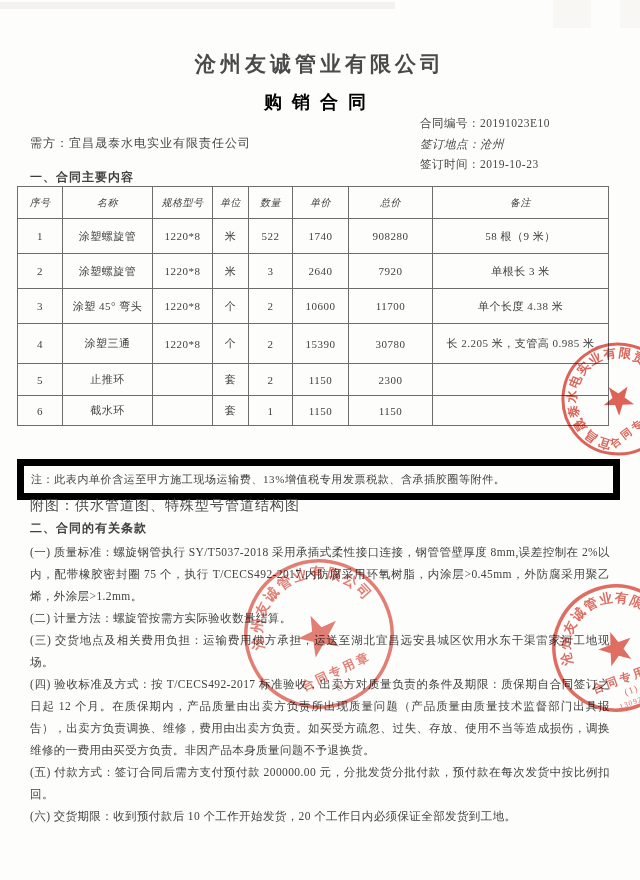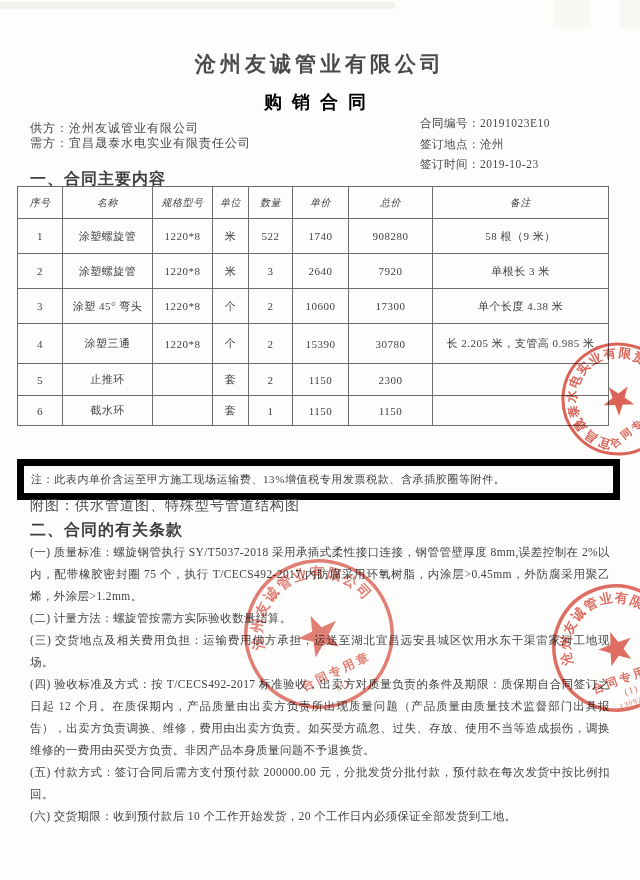--- a/index.html
+++ b/index.html
@@ -6,21 +6,21 @@
   .page{position:relative;width:640px;height:880px;background:#fdfdfc;overflow:hidden;
         font-family:"Liberation Serif",serif;color:#454545;}
   .abs{position:absolute;}
   .artifact{position:absolute;}
   .company-title{top:50px;left:0;width:100%;text-align:center;font-size:21px;font-weight:700;
                  letter-spacing:4px;color:#4a4a4a;}
   .doc-title{top:90px;left:0;width:100%;text-align:center;font-size:18px;font-weight:700;
              letter-spacing:10px;color:#000000;}
   .line{font-size:12px;letter-spacing:1px;color:#474747;}
   .meta-line{font-size:11.5px;letter-spacing:0.5px;color:#474747;}
-  .sec-heading{font-size:16px;font-weight:700;letter-spacing:1px;color:#3f3f3f;}
+  .sec-heading{font-size:12px;font-weight:700;letter-spacing:1px;color:#3f3f3f;}
   table.items{position:absolute;left:17px;top:186px;width:591px;border-collapse:collapse;table-layout:fixed;}
   table.items td,table.items th{border:1px solid #6d6d6d;font-size:11px;font-weight:400;
     text-align:center;vertical-align:middle;padding:1px 3px;color:#424242;letter-spacing:0.5px;
     overflow:hidden;}
   table.items th{font-size:10px;font-style:italic;}
   .note-box{position:absolute;left:17px;top:459px;width:575px;border:7px solid #000000;
     font-size:11px;color:#434343;padding:6px 7px;letter-spacing:0.6px;}
   .clauses{position:absolute;left:30px;top:541px;width:580px;}
   .clauses p{margin:0;font-size:11.5px;line-height:22px;letter-spacing:0.4px;color:#424242;text-align:justify;}
   .stamp{position:absolute;mix-blend-mode:multiply;}
@@ -38,30 +38,27 @@
 
 <div class="page">
 
   <div class="artifact" style="top:2px;left:0;width:395px;height:7px;background:#f3f2ef;"></div>
   <div class="artifact" style="top:0;left:553px;width:38px;height:28px;background:#f8f7f4;"></div>
   <div class="artifact" style="top:0;left:620px;width:20px;height:28px;background:#f8f7f4;"></div>
 
   <div class="abs company-title">沧州友诚管业有限公司</div>
   <div class="abs doc-title">购销合同</div>
 
-  <div class="abs line" style="left:30px;top:120px;">
-    <span>供方：</span><span>沧州友诚管业有限公司</span>
-  </div>
   <div class="abs line" style="left:30px;top:135px;">
     <span>需方：</span><span>宜昌晟泰水电实业有限责任公司</span>
   </div>
   <div class="abs meta-line" style="left:420px;top:116px;">
     <span>合同编号：</span><span>20191023E10</span>
   </div>
-  <div class="abs meta-line" style="left:420px;top:137px;">
+  <div class="abs meta-line" style="left:420px;top:137px;font-style:italic;">
     <span>签订地点：</span><span>沧州</span>
   </div>
   <div class="abs meta-line" style="left:420px;top:157px;">
     <span>签订时间：</span><span>2019-10-23</span>
   </div>
   <div class="abs sec-heading" style="left:30px;top:169px;">一、合同主要内容</div>
 
   <table class="items">
     <colgroup>
       <col style="width:45px">
@@ -104,21 +101,21 @@
       <td>7920</td>
       <td>单根长 3 米</td>
     </tr>
     <tr style="height:35px">
       <td>3</td>
       <td>涂塑 45° 弯头</td>
       <td>1220*8</td>
       <td>个</td>
       <td>2</td>
       <td>10600</td>
-      <td>17300</td>
+      <td>11700</td>
       <td>单个长度 4.38 米</td>
     </tr>
     <tr style="height:40px">
       <td>4</td>
       <td>涂塑三通</td>
       <td>1220*8</td>
       <td>个</td>
       <td>2</td>
       <td>15390</td>
       <td>30780</td>

